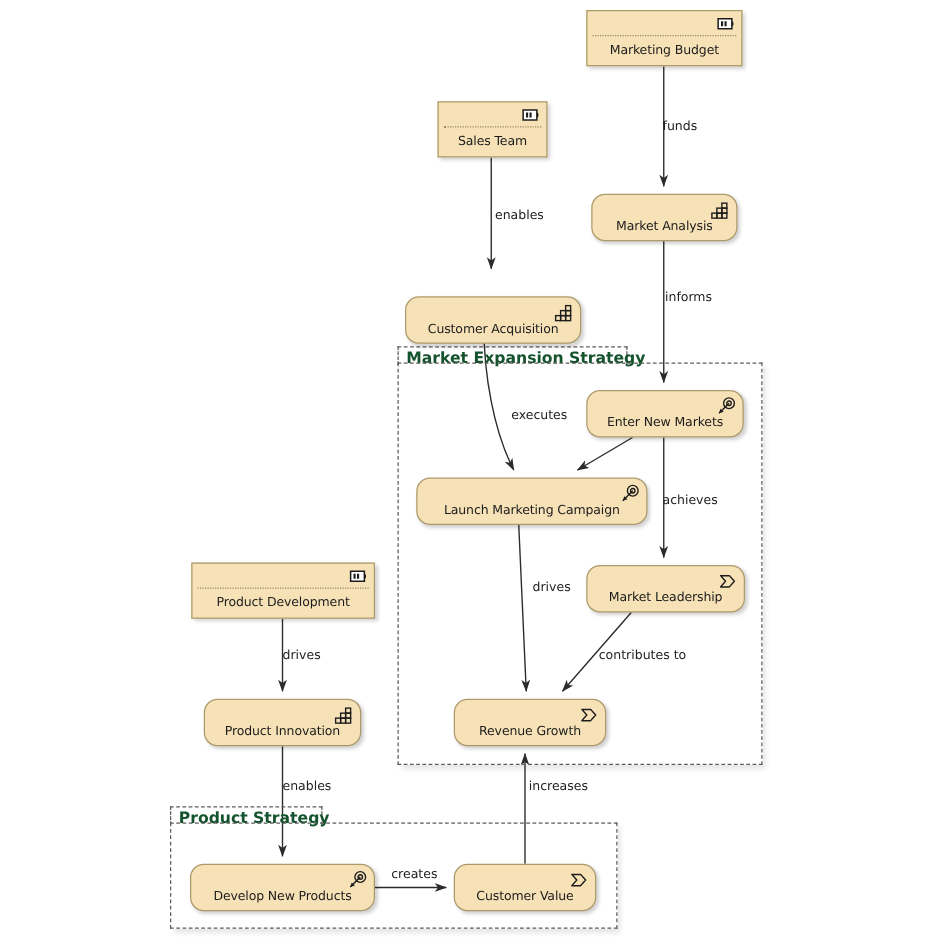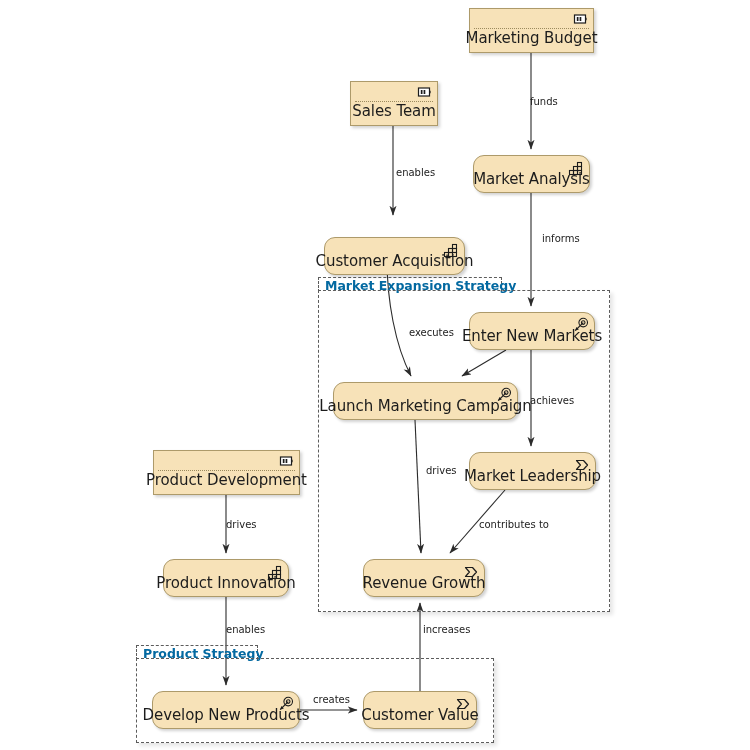--- a/index.html
+++ b/index.html
@@ -30,21 +30,21 @@
     box-shadow: 2px 2px 3px rgba(0,0,0,0.18);
     display: flex;
     align-items: flex-end;
     justify-content: center;
     padding-bottom: 5px;
   }
   .node.rounded { border-radius: 11px; }
   .node.square  { border-radius: 0px; }
 
   .node-label {
-    font-size: 15px;
+    font-size: 10px;
     color: #1c1c1c;
     line-height: 1.1;
     text-align: center;
     white-space: nowrap;
     letter-spacing: -0.1px;
   }
   .node.square .node-label { padding-bottom: 1px; }
 
   
   .divider {
@@ -79,21 +79,21 @@
     border: 1.5px dashed #5c5c5c;
     border-bottom: none;
     background: transparent;
     display: flex;
     align-items: center;
     padding-left: 6px;
   }
   .group-tab-label {
     font-size: 12.5px;
     font-weight: bold;
-    color: #0369a1;
+    color: #14532d;
     white-space: nowrap;
   }
 
   
   .edge-label {
     position: absolute;
     font-size: 10px;
     color: #222222;
     white-space: nowrap;
     background: transparent;
@@ -291,21 +291,21 @@
     <span class="icon">
       <svg viewBox="0 0 16 16" width="16" height="16">
         <path d="M2.5,3.5 L9.5,3.5 L13.5,8 L9.5,12.5 L2.5,12.5 L6.4,8 z" fill="none" stroke="#1c1c1c" stroke-width="1.2" stroke-linejoin="round"></path>
       </svg>
     </span>
     <span class="node-label">Customer Value</span>
   </div>
 
   <div class="edge-label" style="left:530px; top:96px;">funds</div>
   <div class="edge-label" style="left:396px; top:167px;">enables</div>
-  <div class="edge-label" style="left:532px; top:233px;padding-left:10px;">informs</div>
+  <div class="edge-label" style="left:532px; top:233px;">informs</div>
   <div class="edge-label" style="left:409px; top:327px;">executes</div>
   <div class="edge-label" style="left:530px; top:395px;">achieves</div>
   <div class="edge-label" style="left:426px; top:465px;">drives</div>
   <div class="edge-label" style="left:479px; top:519px;">contributes to</div>
   <div class="edge-label" style="left:226px; top:519px;">drives</div>
   <div class="edge-label" style="left:226px; top:624px;">enables</div>
   <div class="edge-label" style="left:313px; top:694px;">creates</div>
   <div class="edge-label" style="left:423px; top:624px;">increases</div>
 
 </div>

